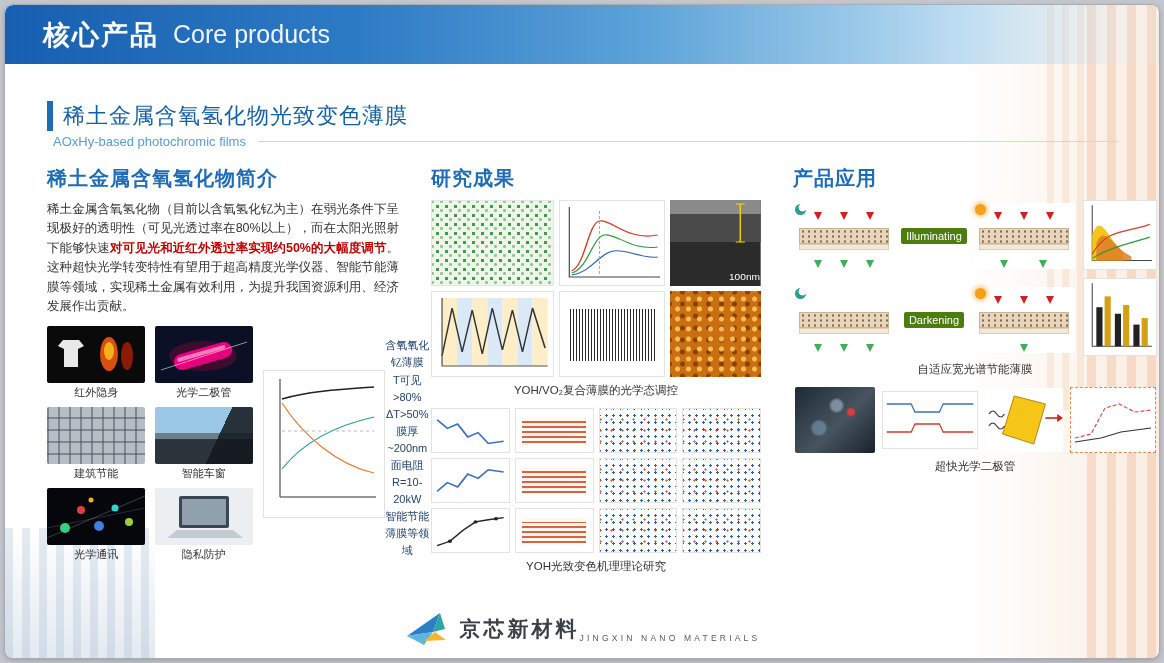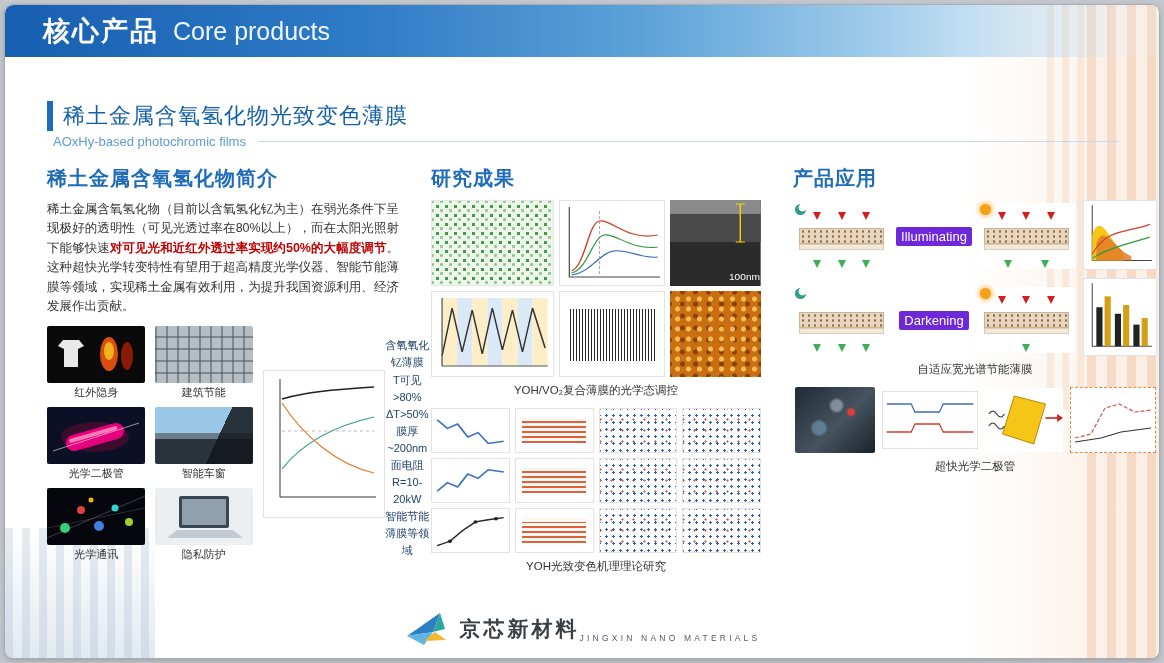--- a/index.html
+++ b/index.html
@@ -28,21 +28,21 @@
     background:repeating-linear-gradient(90deg,rgba(244,210,184,.38) 0 7px,rgba(255,255,255,.1) 7px 15px);
   }
   .decor-bottom-left{
     position:absolute;left:0;bottom:0;width:150px;height:130px;z-index:0;
     background:
       repeating-linear-gradient(90deg,rgba(160,182,205,.28) 0 8px,rgba(255,255,255,0) 8px 17px),
       linear-gradient(0deg,rgba(185,202,220,.4),rgba(255,255,255,0));
   }
   
   .banner{
-    position:absolute;left:0;top:0;right:0;height:52px;z-index:2;
+    position:absolute;left:0;top:0;right:0;height:59px;z-index:2;
     border-radius:8px 0 0 0;
     background:linear-gradient(90deg,#175fb0 0%,#2d7ac5 30%,#5ba2d8 55%,#9ecbea 75%,rgba(222,238,248,.15) 97%);
     display:flex;align-items:center;gap:14px;padding-left:38px;box-sizing:border-box;
   }
   .banner-zh{font-size:27px;font-weight:bold;color:#ffffff;letter-spacing:2px;}
   .banner-en{font-size:25px;font-weight:400;color:#eef6fc;}
   
   .main{position:absolute;left:42px;top:52px;right:34px;bottom:62px;z-index:3;}
   .sec-title-row{display:flex;align-items:center;gap:10px;margin-top:44px;}
   .accent-bar{width:6px;height:30px;background:#1e6bb8;}
@@ -128,21 +128,21 @@
   .arrow-row{position:absolute;left:12%;right:12%;display:flex;justify-content:space-around;}
   .arrow-row.top{top:14%;}
   .arrow-row.bottom{bottom:2%;}
   .tri{width:0;height:0;border-left:4px solid transparent;border-right:4px solid transparent;}
   .tri-red{border-top:8px solid #d21f1f;}
   .tri-green{border-top:8px solid #3fae58;}
   .sun{position:absolute;left:2px;top:1px;width:11px;height:11px;border-radius:50%;
     background:#f6a01a;box-shadow:0 0 4px 2px rgba(246,160,26,.55);}
   .moon{position:absolute;left:2px;top:1px;width:11px;height:11px;border-radius:50%;
     background:radial-gradient(circle at 68% 32%,#ffffff 0 34%,#2e9c8f 40%);}
-  .black-label{background:#6d28d9;color:#fff;font-size:13px;padding:2px 5px;border-radius:2px;
+  .black-label{background:#4d7c0f;color:#fff;font-size:11px;padding:2px 5px;border-radius:2px;
     white-space:nowrap;justify-self:center;}
   .figC-right{width:74px;flex:none;display:flex;flex-direction:column;gap:8px;}
   .figD{display:flex;gap:7px;justify-content:center;align-items:center;margin-top:2px;}
   .dashed-box{border:1px dashed #e0884a;}
   
   .footer{position:absolute;left:0;right:0;bottom:10px;z-index:3;
     display:flex;justify-content:center;align-items:center;gap:10px;}
   .footer-text{display:flex;flex-direction:row;align-items:flex-end;}
   .footer-zh{font-size:21px;font-weight:bold;color:#3a3f46;letter-spacing:3px;}
   .footer-en{font-size:8.5px;color:#555b63;letter-spacing:3.2px;margin-top:2px;}
@@ -186,42 +186,42 @@
               <div class="tile">
                 <svg width="98" height="57" viewBox="0 0 98 57">
                   <rect width="98" height="57" fill="#0a0a0a"></rect>
                   <path d="M16,14 h16 l5,6 -6,3 v18 h-14 v-18 l-6,-3 z" fill="#e9e9e9"></path>
                   <ellipse cx="62" cy="28" rx="9" ry="17" fill="#d94f10"></ellipse>
                   <ellipse cx="62" cy="25" rx="5" ry="9" fill="#f2b21d"></ellipse>
                   <ellipse cx="80" cy="30" rx="6" ry="14" fill="#8a1c05"></ellipse>
                 </svg>
               </div>
               <div class="cap">红外隐身</div>
-            </div>
-
-            <div class="app">
-              <div class="tile">
-                <div class="tile-building"></div>
-              </div>
-              <div class="cap">建筑节能</div>
             </div>
 
             <div class="app">
               <div class="tile">
                 <svg width="98" height="57" viewBox="0 0 98 57">
                   <rect width="98" height="57" fill="#0b1026"></rect>
                   <ellipse cx="48" cy="30" rx="34" ry="15" fill="rgba(230,0,70,.22)"></ellipse>
                   <g transform="rotate(-16 48 30)">
                     <rect x="18" y="22" width="60" height="16" rx="8" fill="#e6007e"></rect>
                     <rect x="22" y="25" width="50" height="4" rx="2" fill="#ff7ab8"></rect>
                   </g>
                   <line x1="6" y1="44" x2="92" y2="16" stroke="rgba(255,255,255,.55)" stroke-width="1"></line>
                 </svg>
               </div>
               <div class="cap">光学二极管</div>
+            </div>
+
+            <div class="app">
+              <div class="tile">
+                <div class="tile-building"></div>
+              </div>
+              <div class="cap">建筑节能</div>
             </div>
 
             <div class="app">
               <div class="tile">
                 <div class="tile-window"></div>
               </div>
               <div class="cap">智能车窗</div>
             </div>
 
             <div class="app">

